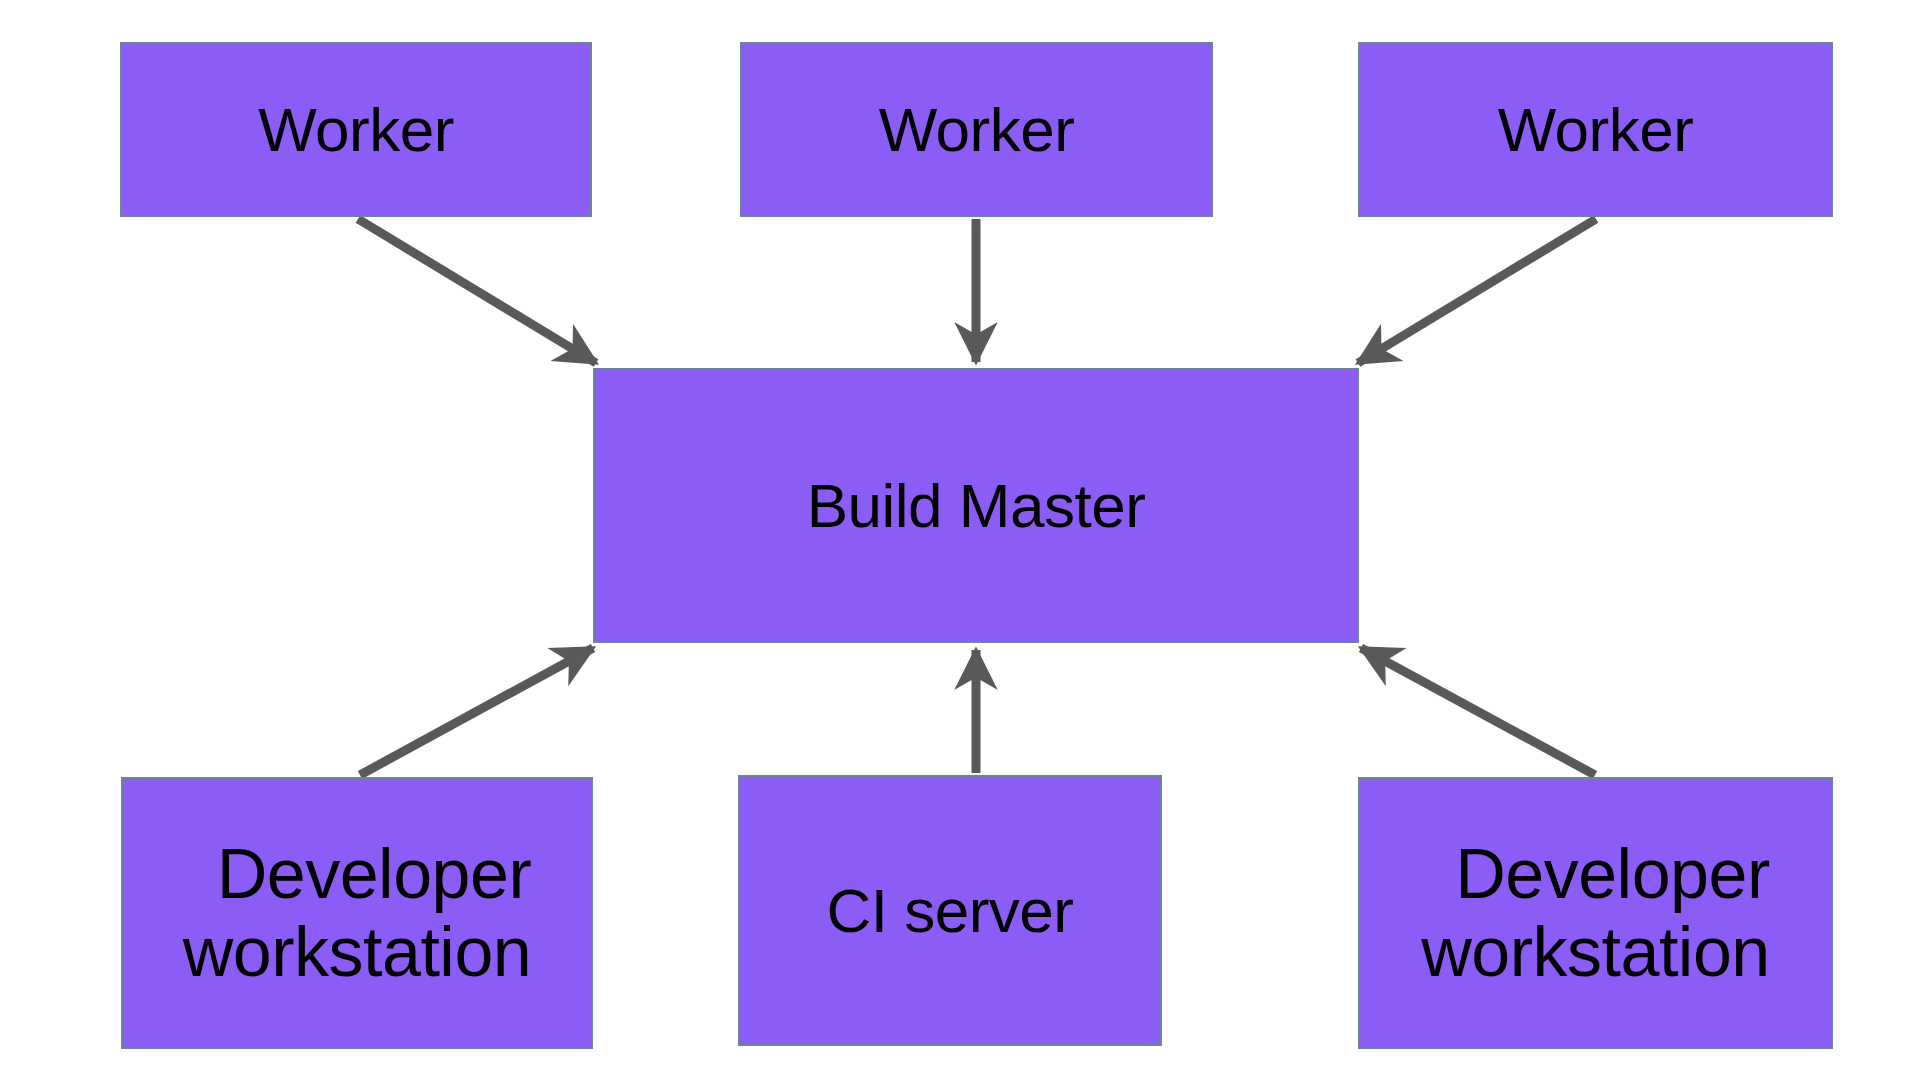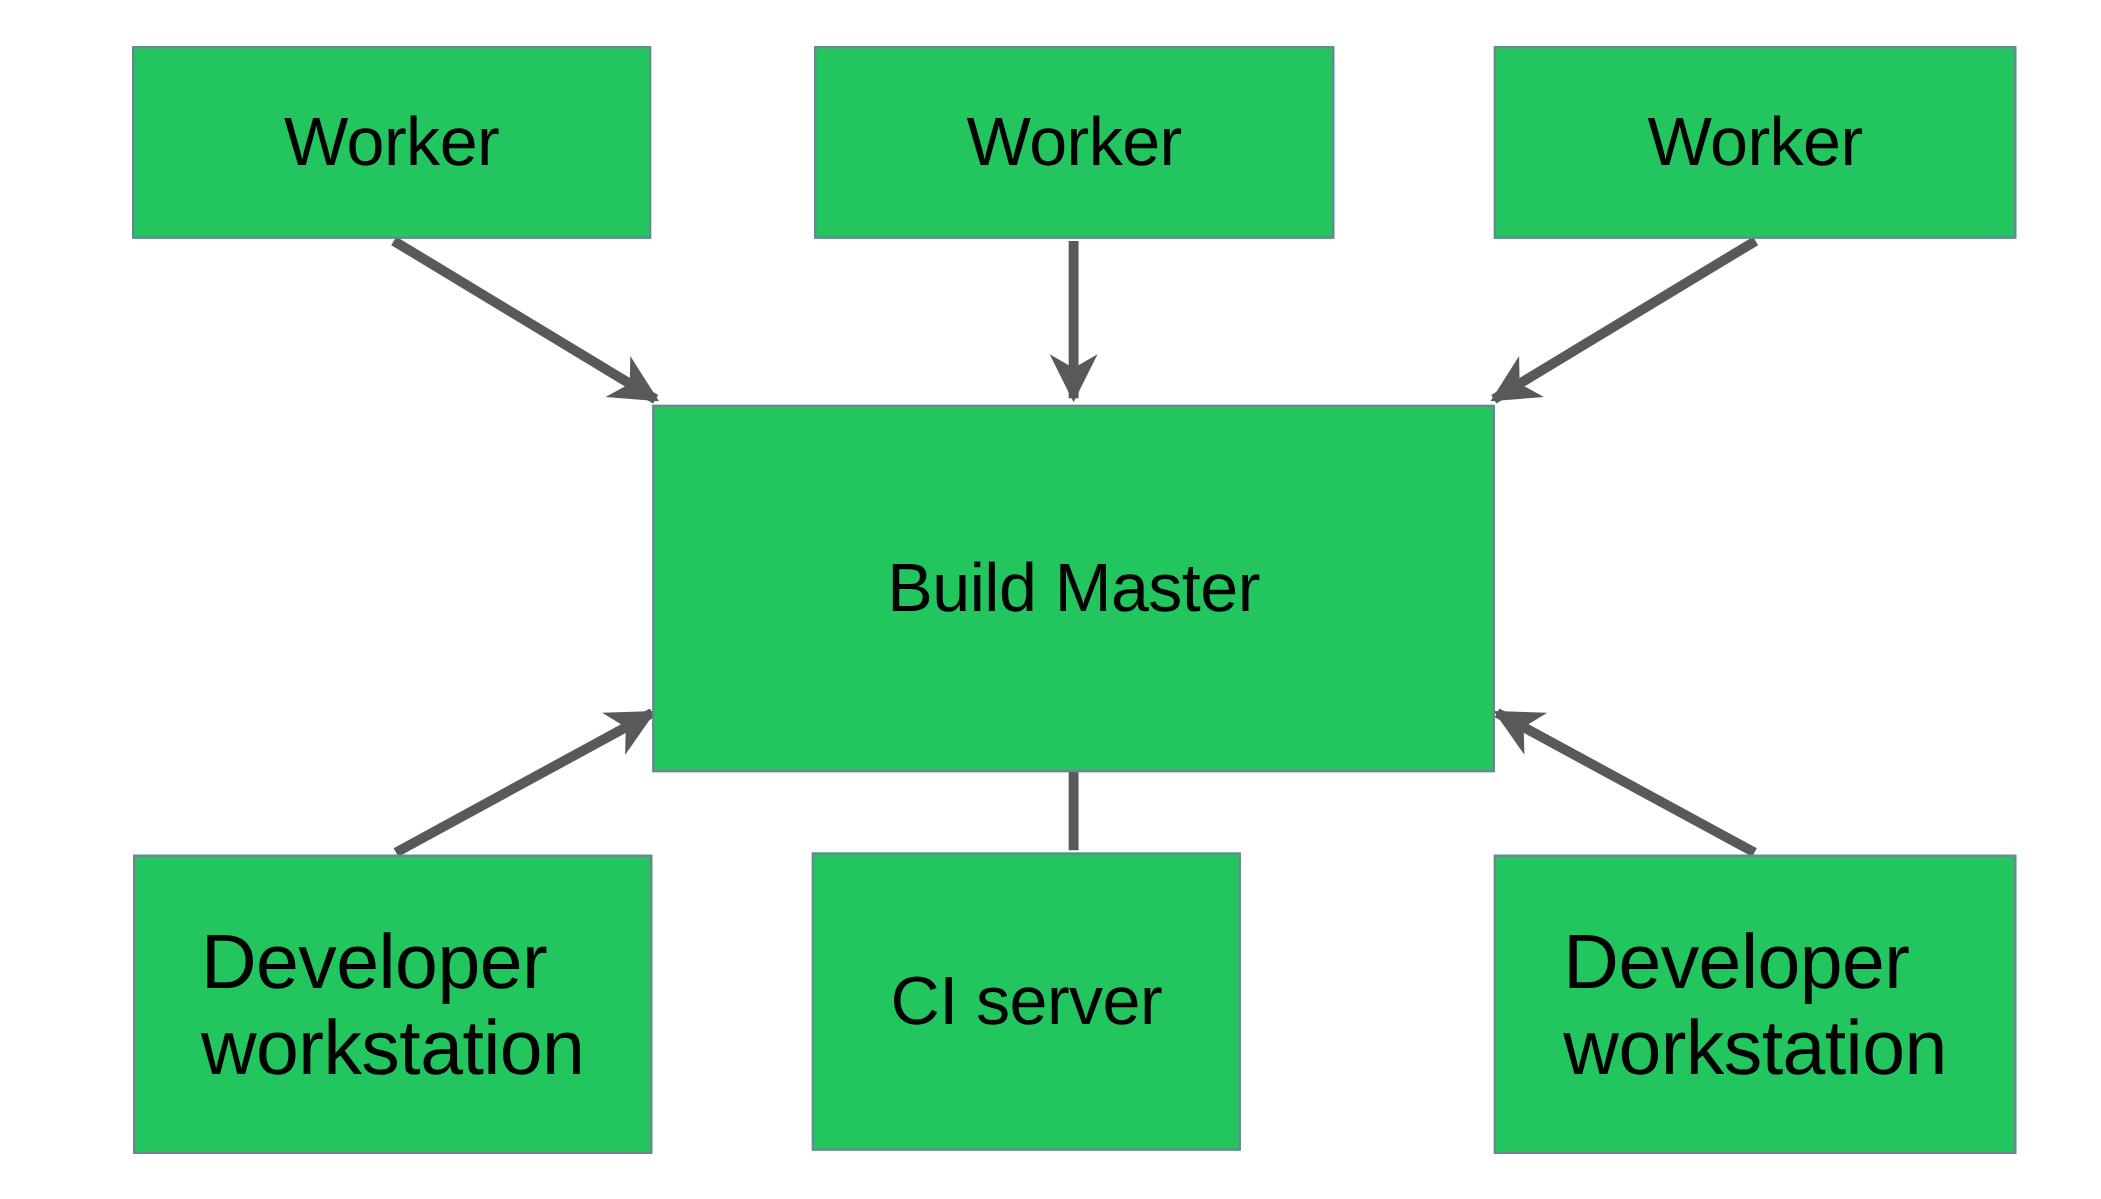--- a/index.html
+++ b/index.html
@@ -22,26 +22,26 @@
     position: absolute;
     left: 0;
     top: 0;
     width: 1910px;
     height: 1090px;
     pointer-events: none;
   }
   .node {
     position: absolute;
     box-sizing: border-box;
-    background: #22c55e;
+    background: #8b5cf6;
     border: 2px solid #6d8494;
     display: flex;
     align-items: center;
     justify-content: center;
-    text-align: left;
+    text-align: right;
   }
   .node-label {
     color: #000000;
     font-family: "Liberation Sans", sans-serif;
     font-weight: 400;
     font-size: 62px;
     line-height: 1.12;
     letter-spacing: -0.5px;
     white-space: pre-line;
     padding: 0 8px;
@@ -81,30 +81,30 @@
   </div>
 
   <div class="node node-worker" style="left:740px; top:42px; width:473px; height:175px;">
     <span class="node-label">Worker</span>
   </div>
 
   <div class="node node-worker" style="left:1358px; top:42px; width:475px; height:175px;">
     <span class="node-label">Worker</span>
   </div>
 
-  <div class="node node-master" style="left:593px; top:368px; width:766px; height:334px;">
+  <div class="node node-master" style="left:593px; top:368px; width:766px; height:275px;">
     <span class="node-label">Build Master</span>
   </div>
 
   <div class="node node-dev" style="left:121px; top:777px; width:472px; height:272px;">
     <span class="node-label">Developer
 workstation</span>
   </div>
 
-  <div class="node node-ci" style="left:738px; top:775px; width:390px; height:271px;">
+  <div class="node node-ci" style="left:738px; top:775px; width:424px; height:271px;">
     <span class="node-label">CI server</span>
   </div>
 
   <div class="node node-dev" style="left:1358px; top:777px; width:475px; height:272px;">
     <span class="node-label">Developer
 workstation</span>
   </div>
 
 </div>
 

